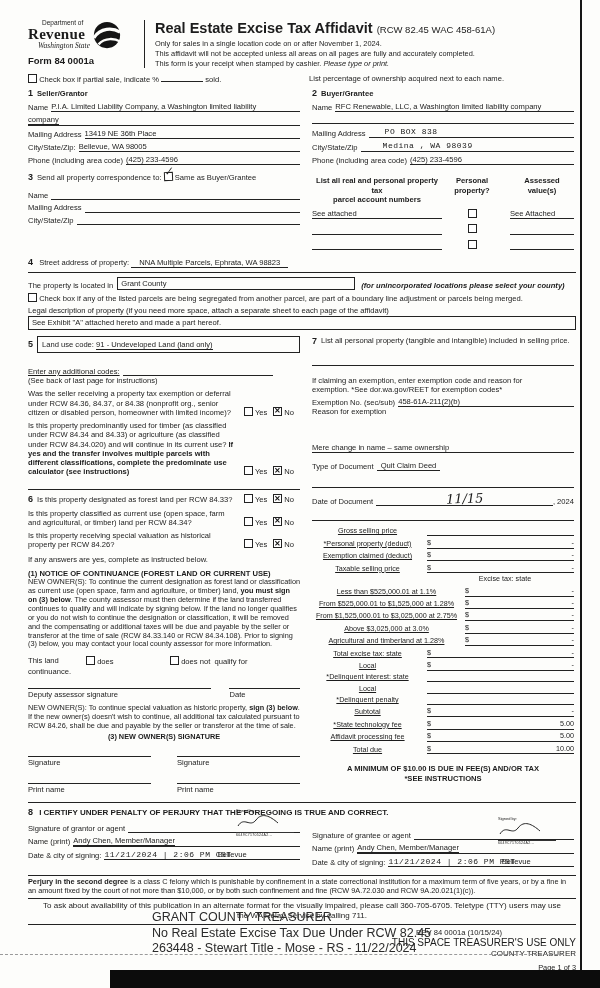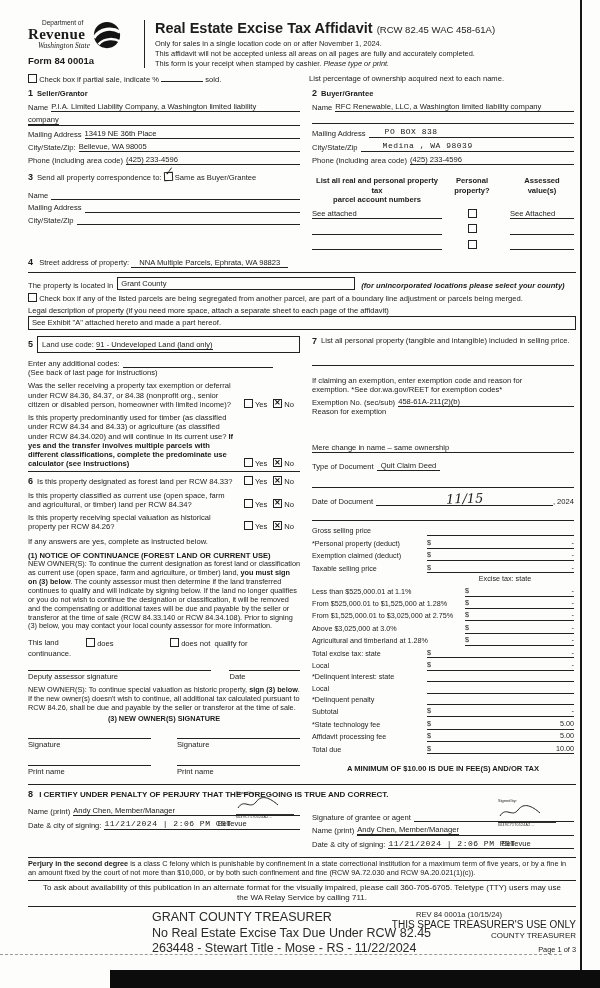--- a/index.html
+++ b/index.html
@@ -49,21 +49,21 @@
   .hand{font-family:"DejaVu Serif",serif;font-style:italic;font-size:13px;transform:rotate(-2deg);display:inline-block;line-height:.8;}
   .rule{border-top:1.2px solid #222;margin:4px 0;}
   .boxed{border:1px solid #222;padding:1px 3px;}
   
   .ptable{margin-top:4px;}
   .phead{display:flex;font-weight:bold;text-align:center;}
   .prow{display:flex;align-items:center;margin-top:5px;}
   .pc1{width:130px;}.pc2{width:60px;text-align:center;}.pc3{flex:1;padding-left:8px;}
   
   .fee-row{display:flex;align-items:flex-end;margin-top:2.6px;}
-  .fee-label{flex:1;text-align:left;padding-right:4px;white-space:nowrap;font-size:7.2px;}
+  .fee-label{flex:1;text-align:center;padding-right:4px;white-space:nowrap;font-size:7.2px;text-decoration:underline;}
   .fee-d{width:9px;border-bottom:1px solid #222;font-size:7.2px;}
   .fee-line{width:138px;border-bottom:1px solid #222;text-align:right;font-size:7.2px;}
   .fee-line.short{width:100px;}
   .fee-hdr{text-align:center;width:138px;margin-left:auto;font-size:7.2px;margin-top:2px;}
   .minnote{text-align:center;font-weight:bold;font-size:7.6px;margin-top:10px;}
   
   .ntc{margin-top:5px;font-size:7.3px;}
   .ntc-h{font-weight:bold;font-size:7.6px;}
   .sigpair{display:flex;gap:26px;margin-top:14px;}
   .sigcol{flex:1;}
@@ -244,32 +244,32 @@
 
     <div class="cols" style="margin-top:6px;">
 
       <div class="colL">
         <div style="display:flex;align-items:center;">
           <span class="sec-num">5</span>
           <span class="boxed" style="flex:1;padding:3px 4px;">
             <span>Land use code:</span> <span class="u">91 - Undeveloped Land (land only)</span>
           </span>
         </div>
-        <div class="fld" style="margin-top:6px;">
+        <div class="fld" style="margin-top:14px;text-decoration:underline;">
             <span class="lab">Enter any additional codes:</span>
             <span class="fill" style="max-width:150px;"></span>
           </div>
         <div>(See back of last page for instructions)</div>
 
         <div class="qrow">
           <span class="qtxt">Was the seller receiving a property tax exemption or deferral under RCW 84.36, 84.37, or 84.38 (nonprofit org., senior citizen or disabled person, homeowner with limited income)?</span>
           <span class="yn"><span class="cb"></span><span class="lab">Yes</span><span class="cb x"></span><span class="lab">No</span></span>
         </div>
 
-        <div class="qrow" style="border-bottom:1px solid #222;padding-bottom:2px;">
+        <div class="qrow" style="border-bottom:1px solid #222;padding-bottom:12px;">
           <span class="qtxt"><span>Is this property predominantly used for timber (as classified under RCW 84.34 and 84.33) or agriculture (as classified under RCW 84.34.020) and will continue in its current use? </span><span class="bold">If yes and the transfer involves multiple parcels with different classifications, complete the predominate use calculator (see instructions)</span></span>
           <span class="yn"><span class="cb"></span><span class="lab">Yes</span><span class="cb x"></span><span class="lab">No</span></span>
         </div>
 
         <div class="qrow">
           <span class="qtxt"><span class="sec-num">6</span><span>Is this property designated as forest land per RCW 84.33?</span></span>
           <span class="yn"><span class="cb"></span><span class="lab">Yes</span><span class="cb x"></span><span class="lab">No</span></span>
         </div>
         <div class="qrow">
           <span class="qtxt">Is this property classified as current use (open space, farm and agricultural, or timber) land per RCW 84.34?</span>
@@ -443,20 +443,21 @@
               <span class="fee-line">5.00</span>
             </div>
           <div class="fee-row">
               <span class="fee-label">Total due</span>
               <span class="fee-d">$</span>
               <span class="fee-line">10.00</span>
             </div>
         </div>
         <div class="minnote">
           <div>A MINIMUM OF $10.00 IS DUE IN FEE(S) AND/OR TAX</div>
+          <div>*SEE INSTRUCTIONS</div>
         </div>
       </div>
     </div>
 
     <div class="rule" style="margin-top:8px;"></div>
     <div style="position:relative;">
       <div><span class="sec-num">8</span>
         <span class="bold" style="font-size:8px;">I CERTIFY UNDER PENALTY OF PERJURY THAT THE FOREGOING IS TRUE AND CORRECT.</span></div>
 
       <div class="stamp" style="left:208px;top:2px;">
@@ -471,20 +472,24 @@
         <div class="st-top">Signed by:</div>
         <svg width="44" height="16" viewBox="0 0 44 16">
           <path d="M2 12 C 8 2, 14 14, 20 6 S 34 2, 42 9" stroke="#222" stroke-width="1" fill="none"></path>
         </svg>
         <div class="st-sub">6049C7170524A2...</div>
       </div>
 
       <div class="cols" style="margin-top:3px;">
         <div class="colL">
           <div class="fld">
+              <span class="lab">Signature of grantor or agent</span>
+              <span class="fill"></span>
+            </div>
+          <div class="fld">
               <span class="lab">Name (print)</span>
               <span class="fill"><span class="u">Andy Chen, Member/Manager</span></span>
             </div>
           <div class="fld">
               <span class="lab">Date &amp; city of signing:</span>
               <span class="fill"><span class="mono">11/21/2024 | 2:06 PM CST</span><span style="margin-left:-14px;background:transparent;">Bellevue</span></span>
             </div>
         </div>
         <div class="colR">
           <div class="fld" style="margin-top:10px;">

